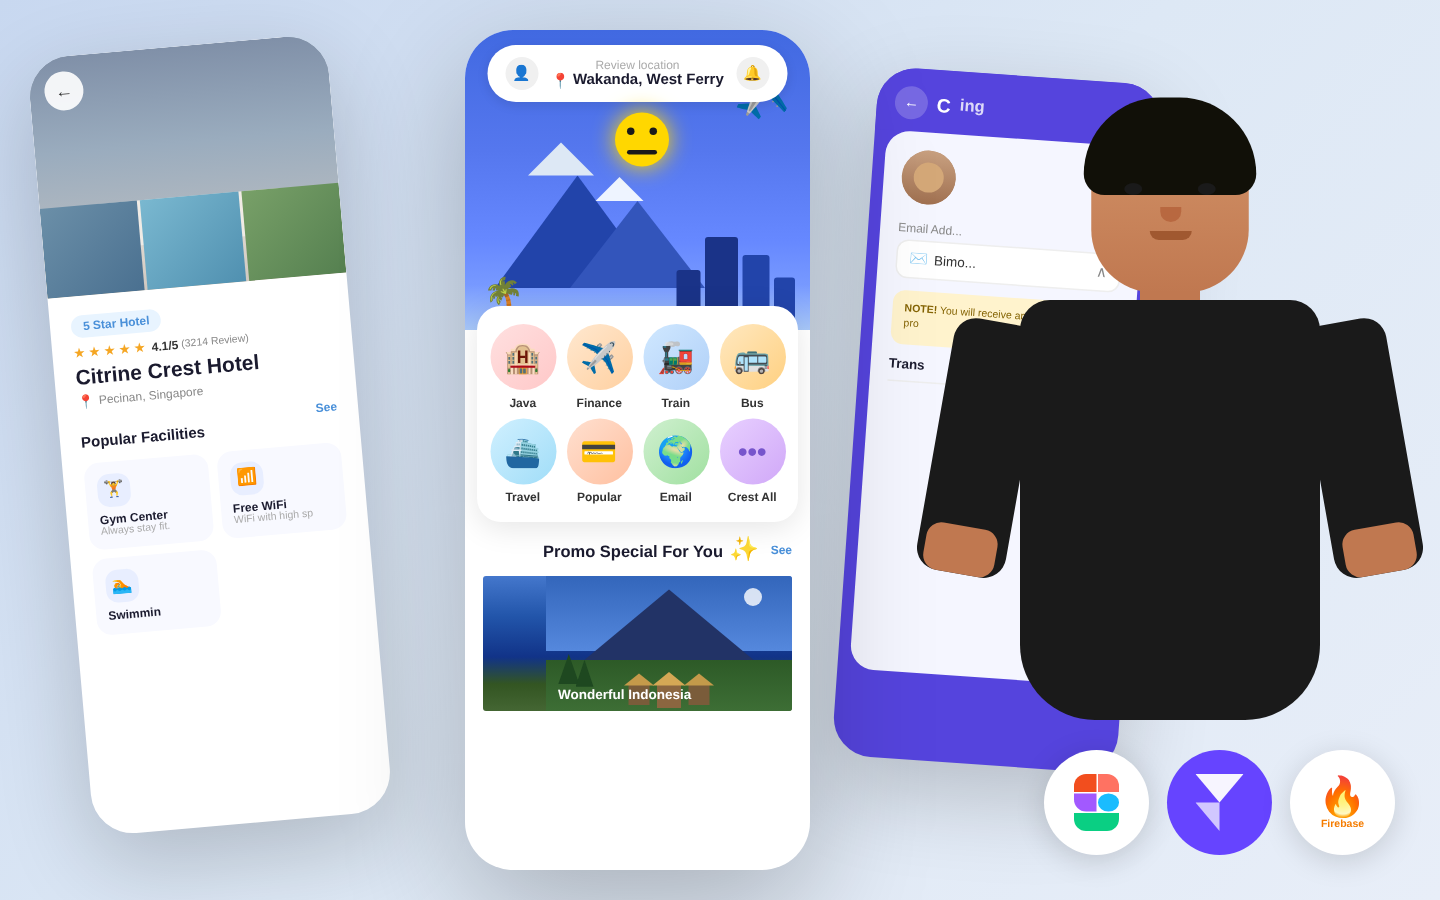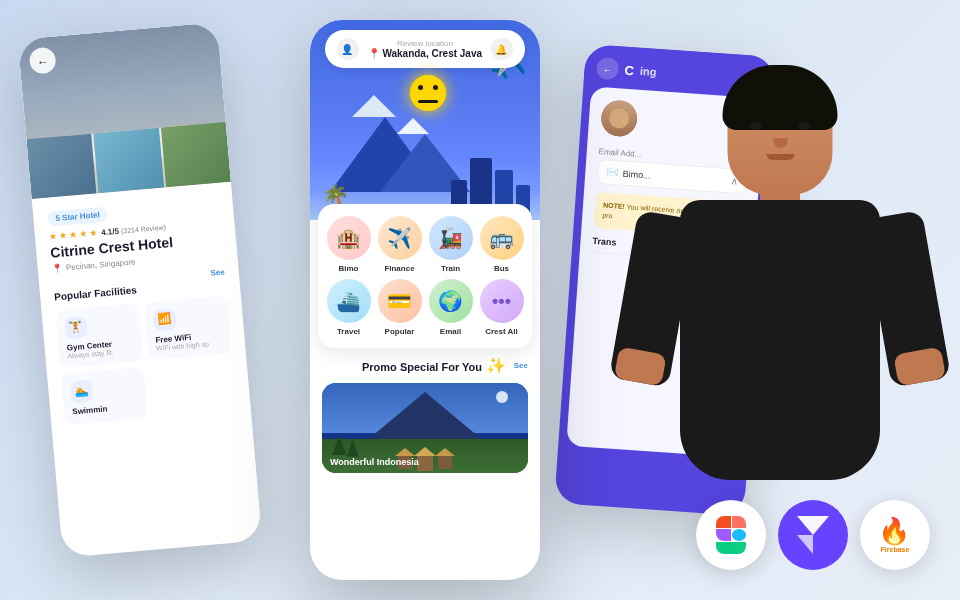--- a/index.html
+++ b/index.html
@@ -284,25 +284,26 @@
       color: #1a1a2e;
       padding-left: 40px;
     }
     .promo-spark { color: #ffd700; }
     .promo-see {
       font-size: 8px;
       color: #4a90d9;
       font-weight: 600;
     }
     .promo-card {
-      border-radius: 14px;
+      border-radius: 2px;
       overflow: hidden;
       height: 90px;
       background: linear-gradient(180deg, #4477cc 0%, #2255aa 30%, #113388 60%, #335522 80%, #446633 100%);
       position: relative;
+      padding-left: 42px;
     }
     .promo-landscape {
       width: 100%;
       height: 100%;
       position: relative;
     }
     .promo-sky {
       position: absolute;
       top: 0; left: 0; right: 0;
       height: 55%;
@@ -546,34 +547,34 @@
 
       <div style="position:absolute;top:25px;right:15px;font-size:30px;transform:rotate(-15deg);">✈️</div>
     </div>
 
     <div class="search-bar">
       <div class="search-icon-small">👤</div>
       <div class="search-bar-center">
         <div class="search-label">Review location</div>
         <div class="search-location">
           <span style="color:#4a90d9;">📍</span>
-          <span>Wakanda, Crest Java</span>
+          <span>Wakanda, West Ferry</span>
         </div>
       </div>
       <div class="bell-icon-small">🔔</div>
     </div>
   </div>
 
   <div style="margin: -16px 8px 0; position:relative; z-index:5;">
     <div style="background:#fff;border-radius:16px;padding:12px 8px;box-shadow:0 4px 20px rgba(0,0,0,0.1);">
       <div class="categories-grid">
 
         <div class="category-item">
           <div class="category-circle cat-hotel">🏨</div>
-          <span class="category-label">Bimo</span>
+          <span class="category-label">Java</span>
         </div>
 
         <div class="category-item">
           <div class="category-circle cat-flight">✈️</div>
           <span class="category-label">Finance</span>
         </div>
 
         <div class="category-item">
           <div class="category-circle cat-train">🚂</div>
           <span class="category-label">Train</span>

